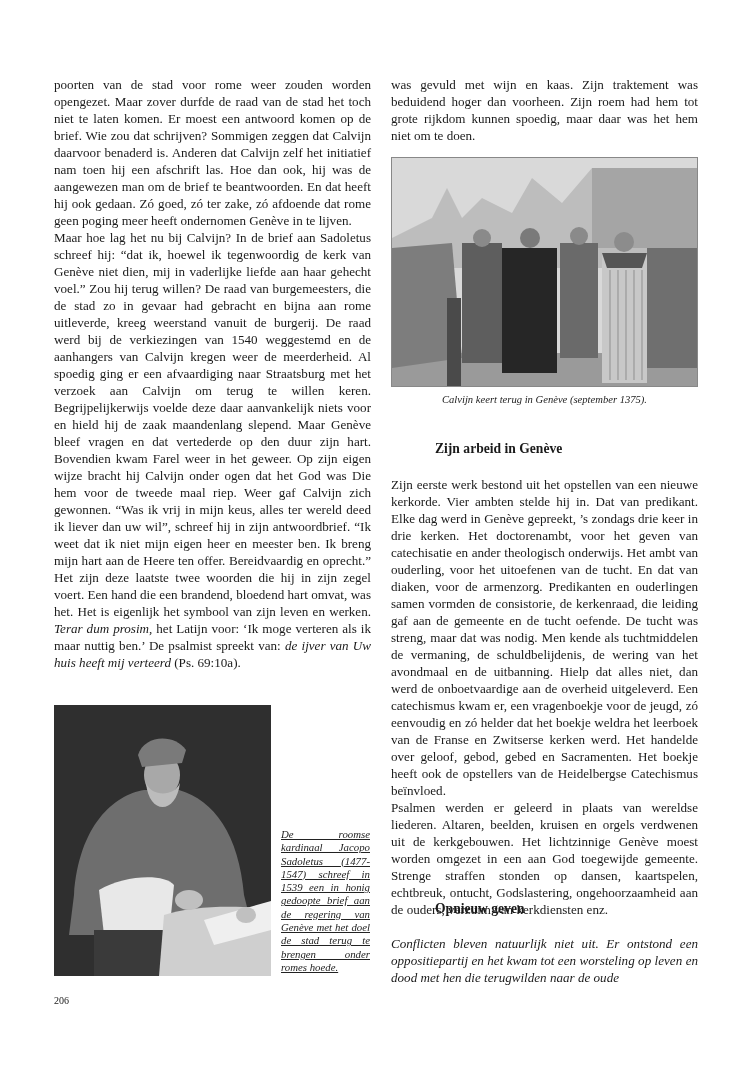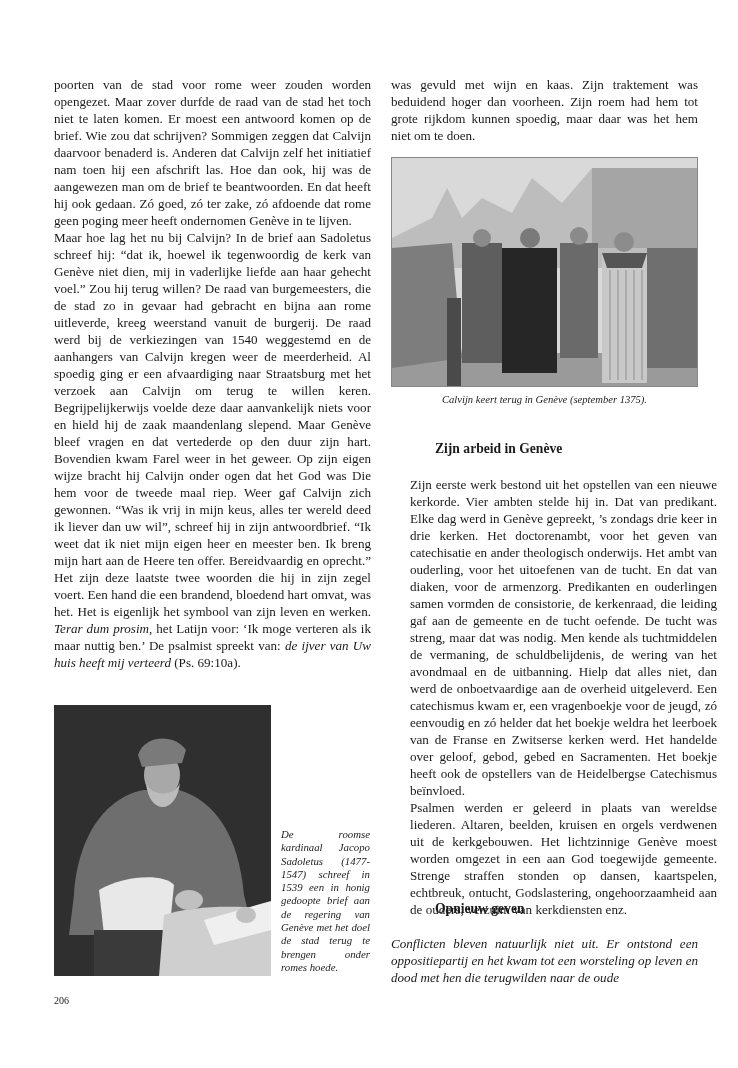--- a/index.html
+++ b/index.html
@@ -11,21 +11,21 @@
     .col {
       position: absolute;
       font-size: 13.1px;
       line-height: 17px;
       text-align: justify;
       hyphens: none;
     }
     .col p { margin: 0; }
     #left-col { left: 54px; top: 76px; width: 317px; }
     #right-col-top { left: 391px; top: 76px; width: 307px; }
-    #right-col-bottom { left: 410px; top: 476px; width: 307px; }
+    #right-col-bottom { left: 391px; top: 476px; width: 307px; }
     .heading {
       position: absolute;
       left: 391px;
       font-weight: bold;
       font-size: 13.6px;
       line-height: 16px;
       margin-left: 44px;
     }
     #heading-arbeid { top: 441px; }
     #heading-strijd { top: 901px; }
@@ -51,21 +51,21 @@
     
     #portrait {
       position: absolute; left: 54px; top: 705px; width: 217px; height: 271px;
       background: #2a2a2a;
       overflow: hidden;
     }
     #portrait svg { position: absolute; left: 0; top: 0; }
     #portrait-caption {
       position: absolute; left: 281px; top: 828px; width: 89px;
       font-style: italic; font-size: 10.8px; line-height: 13.3px;
-      text-align: justify; color: #222;
+      text-align: justify; color: #222; text-decoration: underline;
     }
     #page-number {
       position: absolute; left: 54px; top: 993px;
       font-size: 10px; line-height: 16px;
     }
   </style>
 </head>
 <body>
 
 <div id="left-col" class="col">

